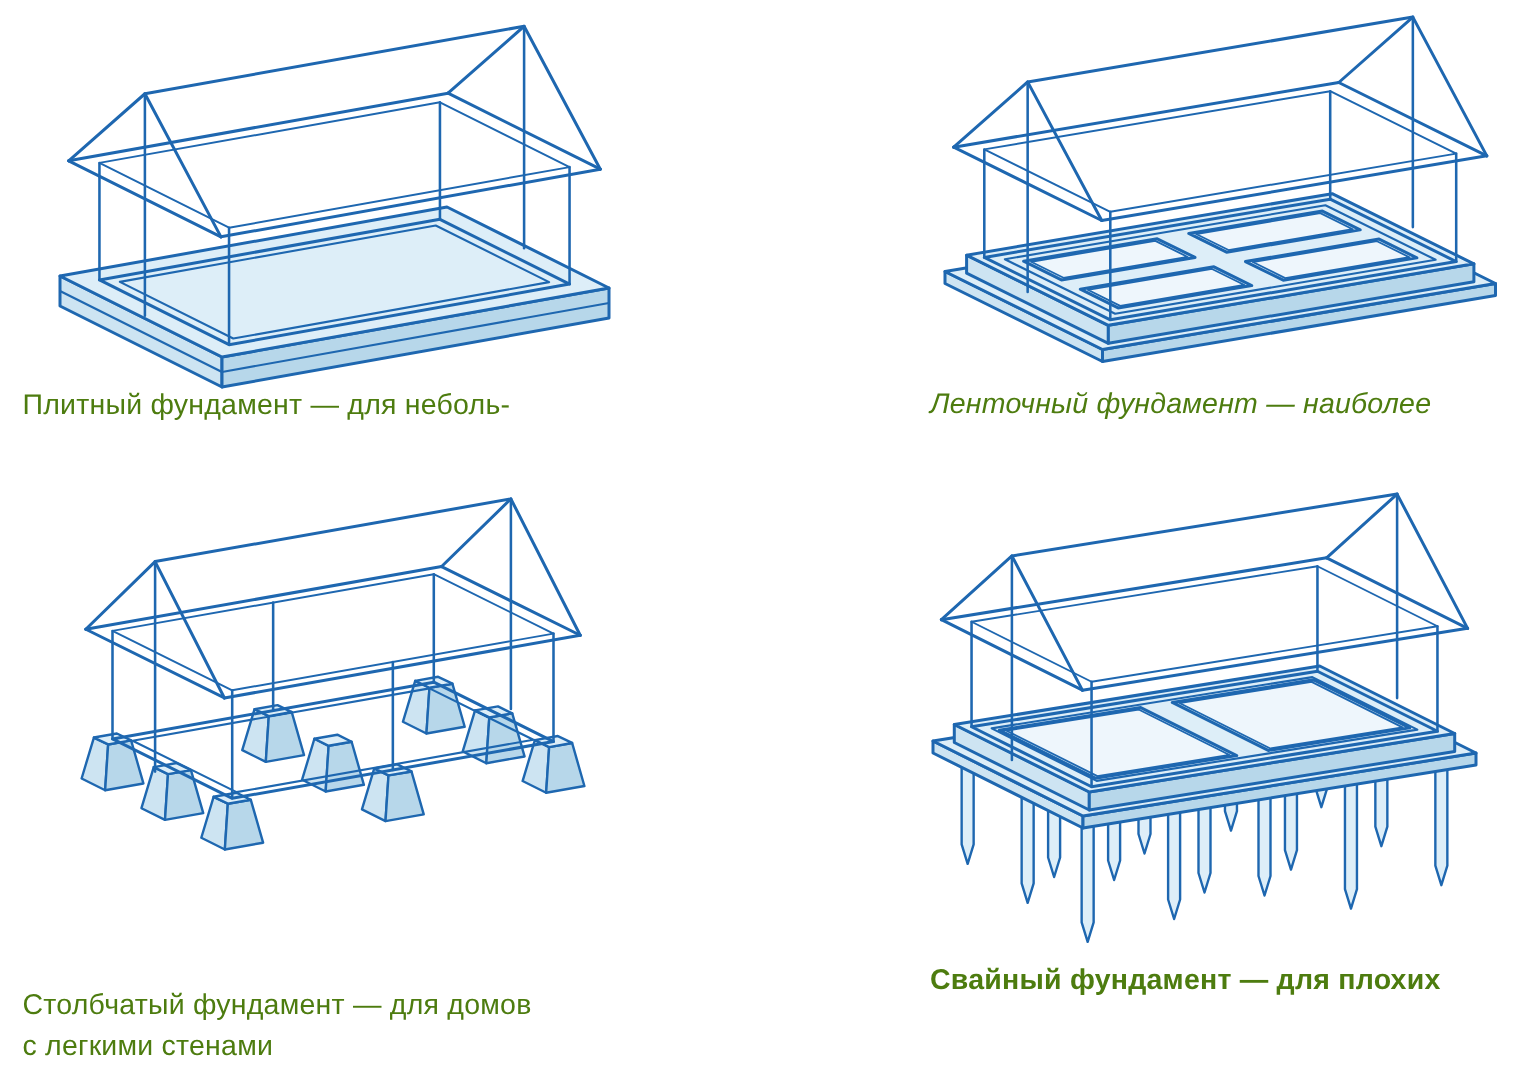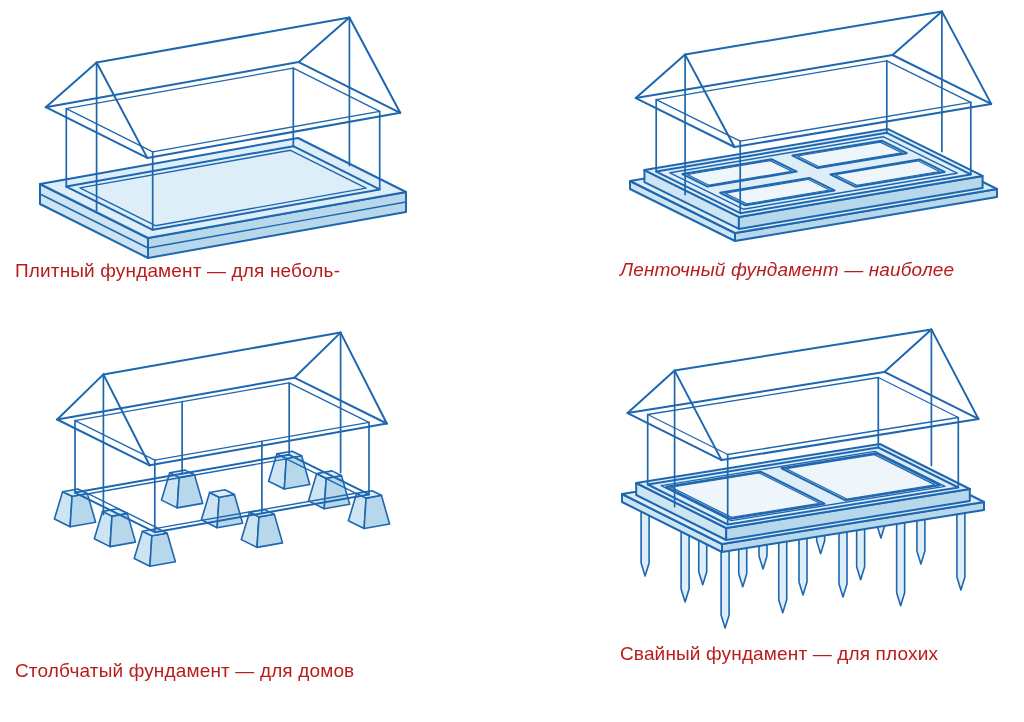--- a/index.html
+++ b/index.html
@@ -7,21 +7,21 @@
     width:1024px;height:722px;position:relative;overflow:hidden;
     background:#ffffff;
     font-family:"Liberation Sans", sans-serif;
   }
   .fig{position:absolute;}
   .fig svg{display:block;}
   .caption{
     position:absolute;
     font-size:19px;
     line-height:1.42;
-    color:#b91c1c;
+    color:#4d7c0f;
     letter-spacing:.15px;
   }
   .caption span{display:block;}
 </style>
 </head>
 <body>
 
 <div class="fig" style="left:12px;top:2px;">
   <svg width="440" height="262" viewBox="0 0 440 262">
       <polygon points="28.0,182.0 136.0,236.0 136.0,256.0 28.0,202.0" fill="#cde4f2" stroke="#1e67b0" stroke-width="2" stroke-linejoin="round"></polygon>
@@ -129,20 +129,21 @@
       <polyline points="45.2,89.5 91.4,44.4 137.6,135.3" fill="none" stroke="#1e67b0" stroke-width="2" stroke-linejoin="round" stroke-linecap="round"></polyline>
       <line x1="45.2" y1="89.5" x2="137.6" y2="135.3" stroke="#1e67b0" stroke-width="2" stroke-linecap="round"></line>
       <polyline points="282.4,47.7 328.6,2.6 374.8,93.5" fill="none" stroke="#1e67b0" stroke-width="2" stroke-linejoin="round" stroke-linecap="round"></polyline>
       <line x1="282.4" y1="47.7" x2="374.8" y2="93.5" stroke="#1e67b0" stroke-width="2" stroke-linecap="round"></line>
       <polygon points="63.0,162.6 142.8,202.2 357.0,164.4 277.2,124.8" fill="none" stroke="#1e67b0" stroke-width="2" stroke-linejoin="round"></polygon>
       <polygon points="76.4,163.8 145.7,198.1 343.6,163.2 274.3,128.9" fill="none" stroke="#1e67b0" stroke-width="1.4" stroke-linejoin="round"></polygon>
     </svg>
 </div>
 <div class="caption" style="left:15px;top:638px;width:470px;margin-top:20px;">
   <span>Столбчатый фундамент — для домов</span>
+  <span>с легкими стенами</span>
 </div>
 
 <div class="fig" style="left:604px;top:324px;">
   <svg width="400" height="315" viewBox="0 0 400 315">
       <path d="M 272.9 143.1 L 272.9 201.1 L 276.9 214.1 L 280.9 201.1 L 280.9 143.1 Z" fill="#ddeef8" stroke="#1e67b0" stroke-width="1.6" stroke-linejoin="round"></path>
       <path d="M 212.64 152.76 L 212.64 216.76 L 216.64 229.76 L 220.64 216.76 L 220.64 152.76 Z" fill="#ddeef8" stroke="#1e67b0" stroke-width="1.6" stroke-linejoin="round"></path>
       <path d="M 155 162 L 155 232 L 159 245 L 163 232 L 163 162 Z" fill="#ddeef8" stroke="#1e67b0" stroke-width="1.6" stroke-linejoin="round"></path>
       <path d="M 312.9 163.1 L 312.9 227.1 L 316.9 240.1 L 320.9 227.1 L 320.9 163.1 Z" fill="#ddeef8" stroke="#1e67b0" stroke-width="1.6" stroke-linejoin="round"></path>
       <path d="M 94.74000000000001 171.66 L 94.74000000000001 247.66 L 98.74000000000001 260.65999999999997 L 102.74000000000001 247.66 L 102.74000000000001 171.66 Z" fill="#ddeef8" stroke="#1e67b0" stroke-width="1.6" stroke-linejoin="round"></path>
       <path d="M 252.64 172.76 L 252.64 242.76 L 256.64 255.76 L 260.64 242.76 L 260.64 172.76 Z" fill="#ddeef8" stroke="#1e67b0" stroke-width="1.6" stroke-linejoin="round"></path>
@@ -174,15 +175,15 @@
       <line x1="117.6" y1="136.1" x2="374.4" y2="94.9" stroke="#1e67b0" stroke-width="2" stroke-linecap="round"></line>
       <line x1="70.6" y1="46.6" x2="327.4" y2="5.4" stroke="#1e67b0" stroke-width="2" stroke-linecap="round"></line>
       <polyline points="23.6,89.1 70.6,46.6 117.6,136.1" fill="none" stroke="#1e67b0" stroke-width="2" stroke-linejoin="round" stroke-linecap="round"></polyline>
       <line x1="23.6" y1="89.1" x2="117.6" y2="136.1" stroke="#1e67b0" stroke-width="2" stroke-linecap="round"></line>
       <polyline points="280.4,47.9 327.4,5.4 374.4,94.9" fill="none" stroke="#1e67b0" stroke-width="2" stroke-linejoin="round" stroke-linecap="round"></polyline>
       <line x1="280.4" y1="47.9" x2="374.4" y2="94.9" stroke="#1e67b0" stroke-width="2" stroke-linecap="round"></line>
       <polygon points="43.7,160.5 123.7,200.5 354.3,163.5 274.3,123.5" fill="none" stroke="#1e67b0" stroke-width="2" stroke-linejoin="round"></polygon>
       <polygon points="57.1,161.6 127.1,196.6 340.9,162.4 270.9,127.4" fill="none" stroke="#1e67b0" stroke-width="1.4" stroke-linejoin="round"></polygon>
     </svg>
 </div>
-<div class="caption" style="left:620px;top:641px;width:395px;">
+<div class="caption" style="left:620px;top:641px;width:395px;font-weight:bold;">
   <span>Свайный фундамент — для плохих</span>
 </div>
 
 </body></html>

